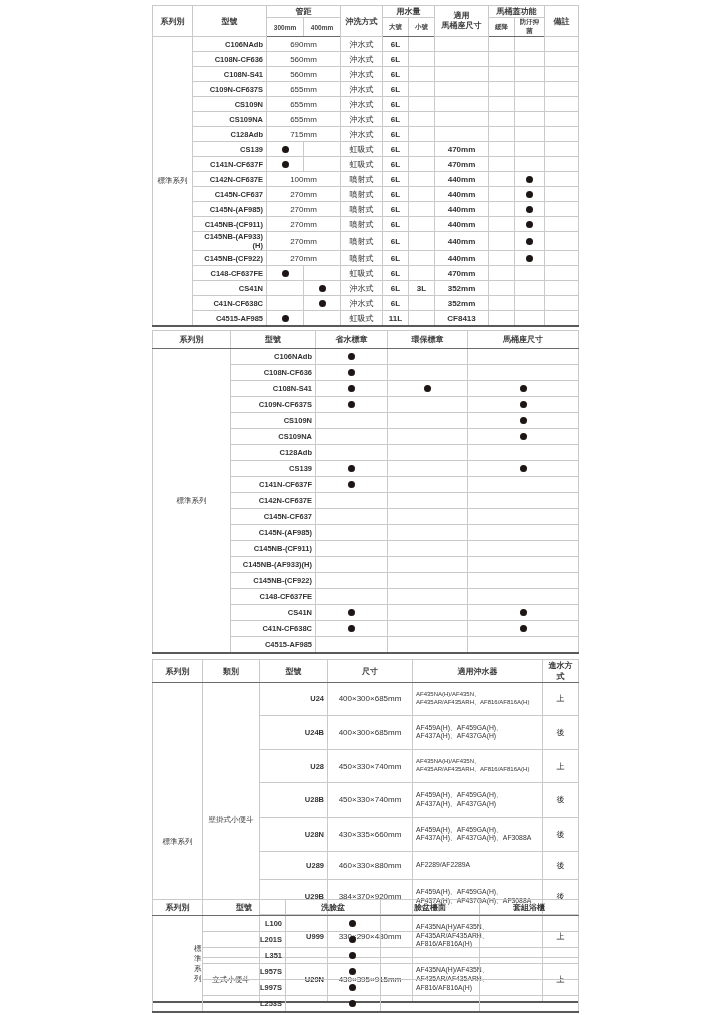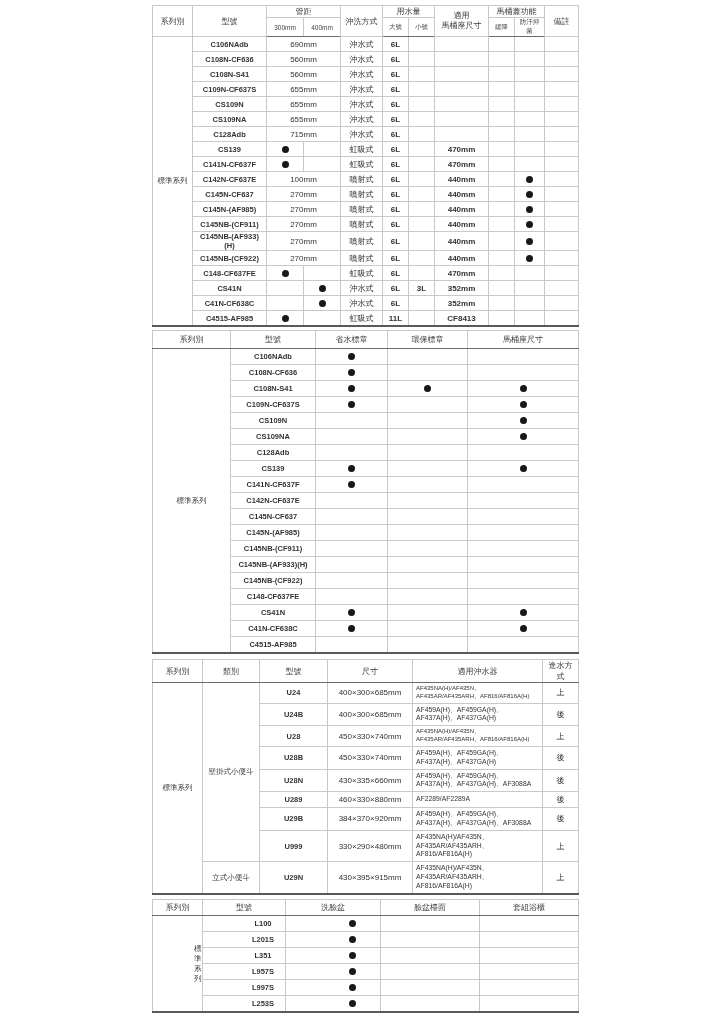--- a/index.html
+++ b/index.html
@@ -3,36 +3,36 @@
 <meta charset="utf-8">
 <style>
   html,body{margin:0;padding:0;}
   body{
     width:718px;height:1015px;position:relative;background:#ffffff;
     font-family:"Liberation Sans","DejaVu Sans",sans-serif;color:#333;
   }
   .tbl{position:absolute;left:152px;width:426px;}
   table{border-collapse:collapse;width:426px;table-layout:fixed;border:1px solid #595959;border-bottom-width:2px;}
   th,td{border:1px solid #c9c9c9;font-size:8px;color:#333;padding:0 3px;text-align:center;vertical-align:middle;overflow:hidden;}
-  th{font-weight:400;color:#3a3a3a;}
+  th{font-weight:700;color:#3a3a3a;}
   thead tr:last-child th{border-bottom:1px solid #6a6a6a;}
   .sub{font-size:6.5px;color:#444;}
-  .model{text-align:center;font-weight:700;font-size:7.5px;}
+  .model{text-align:right;font-weight:700;font-size:7.5px;}
   .b{font-weight:700;text-align:center;}
   .series{font-size:7.5px;color:#3a3a3a;margin-left:28px;}
   .wrap{white-space:pre-line;line-height:1.2;}
   .fl{text-align:left;font-size:6.8px;line-height:1.3;padding:2px 3px;}
   .fls{font-size:6px;}
   .dot{display:inline-block;width:7px;height:7px;border-radius:50%;background:#1e1515;vertical-align:middle;}
   #t0 thead th{height:10px;}
   #t0 tbody td{height:14px;}
   #t1 thead th{height:17px;}
   #t1 tbody td{height:15px;}
   #t2 thead th{height:15px;}
-  #t2 tbody td{padding:2px 3px;}
+  #t2 tbody td{padding:8px 3px;}
   #t3 thead th{height:15px;}
   #t3 tbody td{height:15px;padding-left:41px;}
 </style>
 </head>
 <body>
 
 <div class="page">
   <section class="tbl" id="s0" style="top: 5px;">
     <table id="t0">
         <colgroup>

